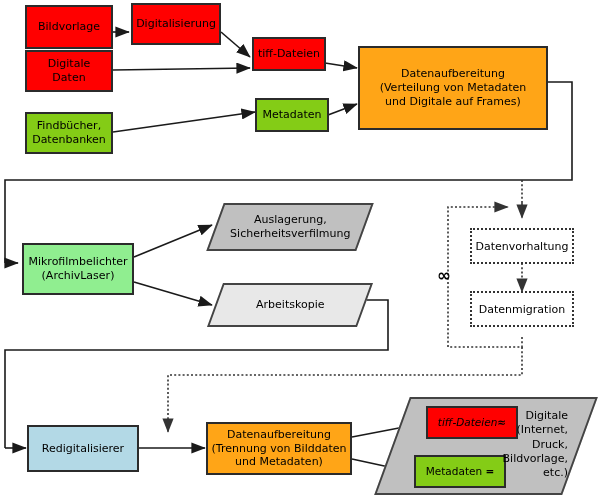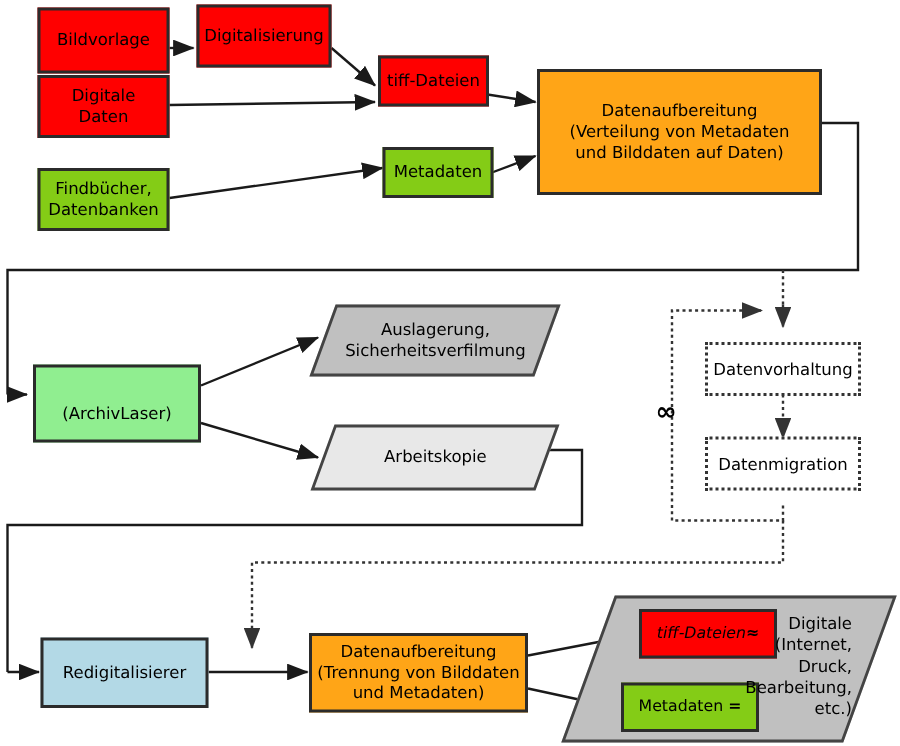--- a/index.html
+++ b/index.html
@@ -113,27 +113,27 @@
   </div>
 
   <div class="node yellow" style="left:255px;top:98px;width:74px;height:34px;">
     <span>Metadaten</span>
   </div>
 
   <div class="node orange" style="left:358px;top:46px;width:190px;height:84px;">
     <span>
       <span>Datenaufbereitung</span><br>
       <span>(Verteilung von Metadaten</span><br>
-      <span>und Bilddaten auf Daten)</span>
+      <span>und Digitale auf Frames)</span>
     </span>
   </div>
 
   <div class="node green" style="left:22px;top:243px;width:112px;height:52px;">
     <span>
-      <br>
+      <span>Mikrofilmbelichter</span><br>
       <span>(ArchivLaser)</span>
     </span>
   </div>
 
   <div class="para grey" style="left:215px;top:203px;width:150px;height:48px;">
     <span>
       <span>Auslagerung,</span><br>
       <span>Sicherheitsverfilmung</span>
     </span>
   </div>
@@ -175,17 +175,17 @@
   <div class="node yellow small" style="left:414px;top:455px;width:92px;height:33px;z-index:8;">
     <span>
       <span>Metadaten</span> <span class="glyph">=</span>
     </span>
   </div>
 
   <div class="nutzlabel" style="left:468px;top:409px;width:100px;">
     <span>Digitale</span><br>
     <span>(Internet,</span><br>
     <span>Druck,</span><br>
-    <span>Bearbeitung,</span><br>
+    <span>Bildvorlage,</span><br>
     <span>etc.)</span>
   </div>
 
 </div>
 
 </body></html>

